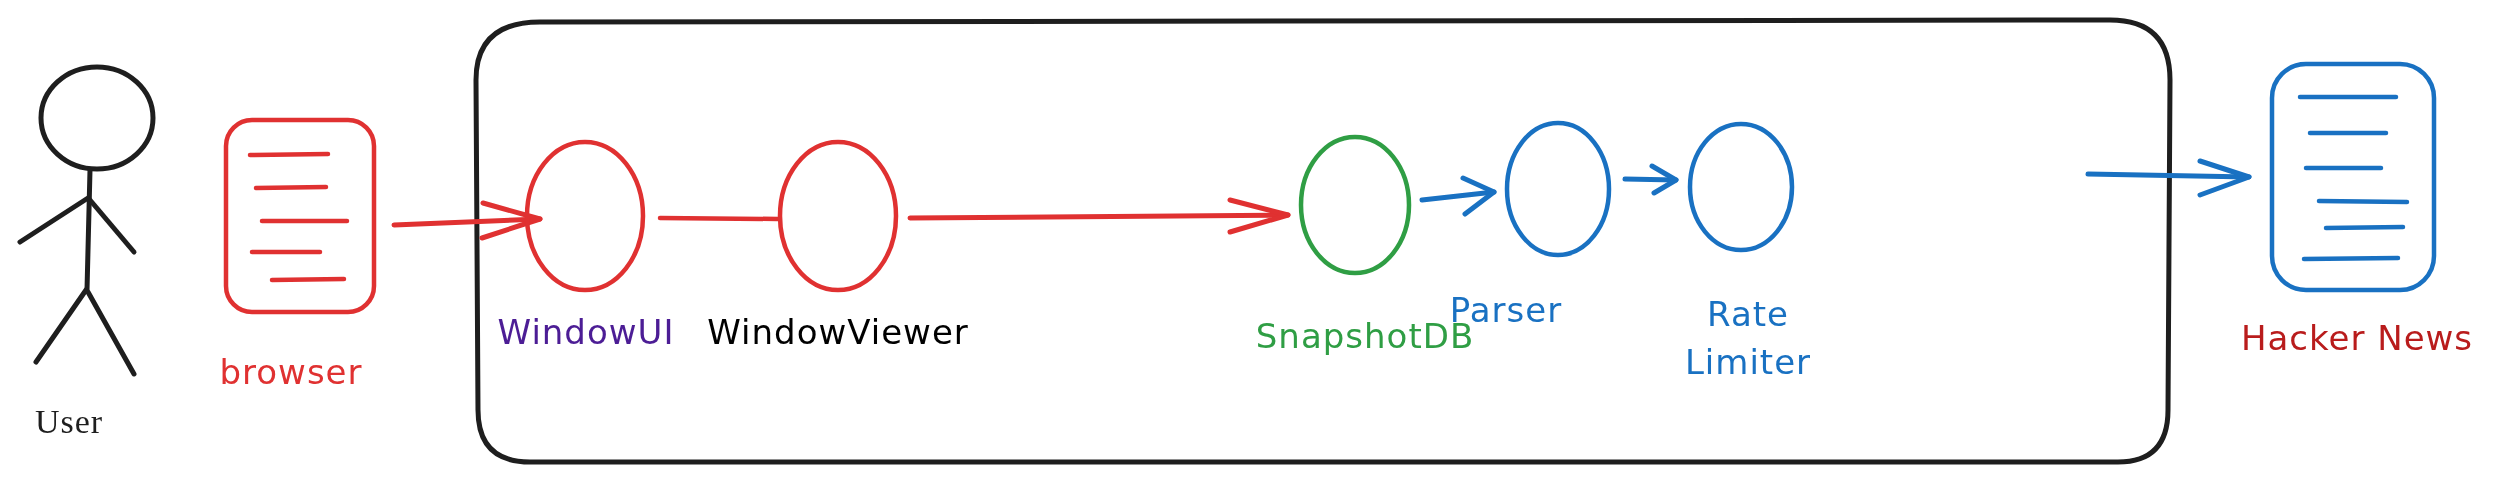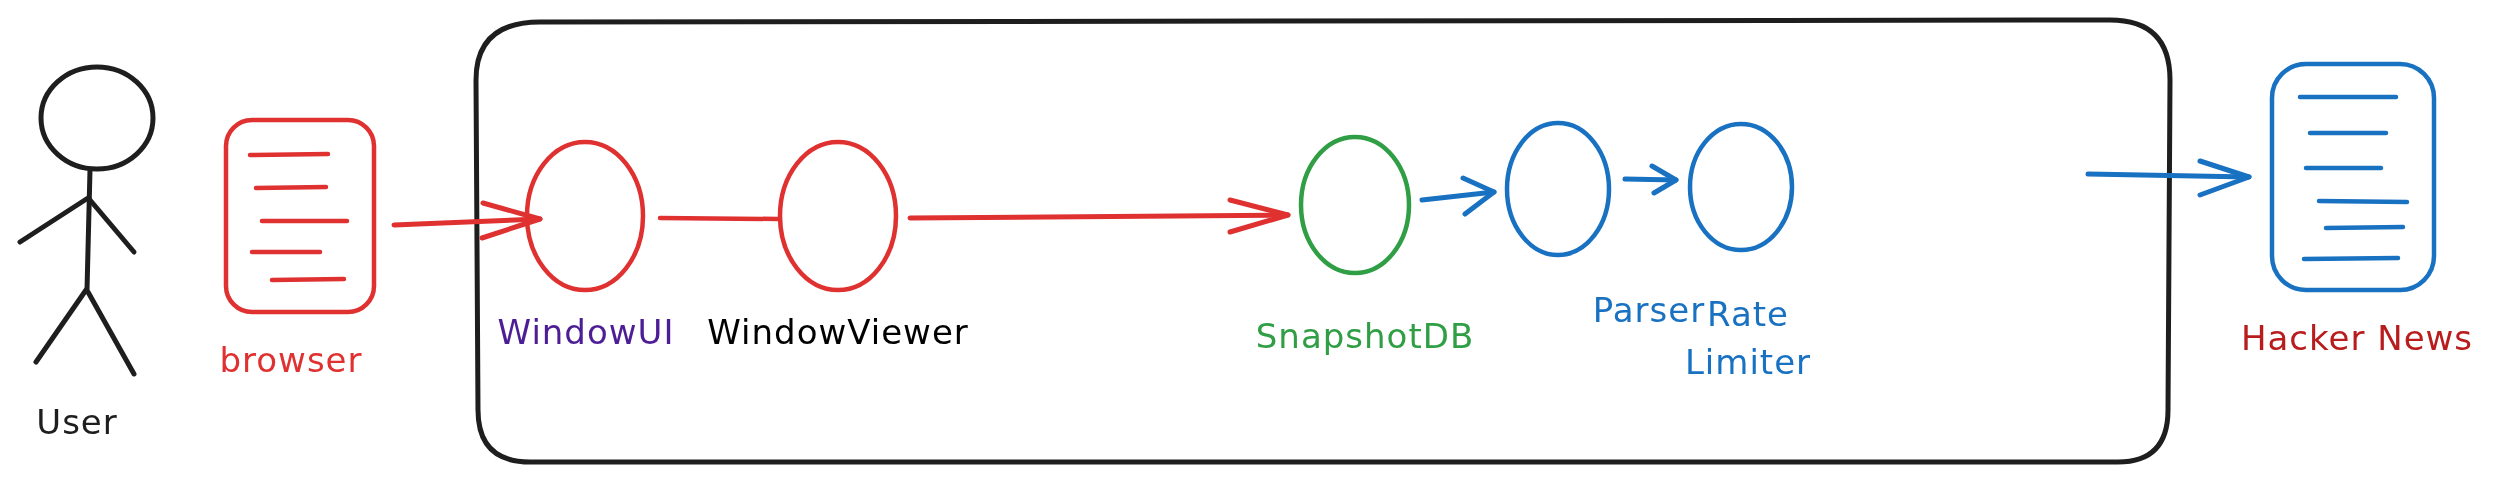--- a/index.html
+++ b/index.html
@@ -97,28 +97,28 @@
     <rect x="2272" y="64" width="162" height="226" rx="34"></rect>
     <path d="M2300 97 L2396 97"></path>
     <path d="M2310 133 L2386 133"></path>
     <path d="M2306 168 L2381 168"></path>
     <path d="M2319 201 L2407 202"></path>
     <path d="M2326 228 L2403 227"></path>
     <path d="M2304 259 L2398 258"></path>
   </g>
 </svg>
 
-<div class="lbl" style="left:77px; top:402px; color:#1e1e1e;">User</div>
+<div class="lbl" style="left:69px; top:402px; color:#1e1e1e;font-family:Liberation Serif, serif;">User</div>
 
-<div class="lbl" style="left:291px; top:340px; color:#e03131;">browser</div>
+<div class="lbl" style="left:291px; top:352px; color:#e03131;">browser</div>
 
 <div class="lbl" style="left:586px; top:312px; color:#4c1d95;">WindowUI</div>
 
 <div class="lbl" style="left:838px; top:312px; color:#000000;">WindowViewer</div>
 
 <div class="lbl" style="left:1365px; top:310px; color:#2f9e44;margin-top:6px;">SnapshotDB</div>
 
-<div class="lbl" style="left:1649px; top:290px; color:#1971c2;text-align:right;">Parser</div>
+<div class="lbl" style="left:1506px; top:290px; color:#1971c2;text-align:right;">Parser</div>
 
 <div class="lbl multi" style="left:1748px; top:270px; color:#1971c2;">Rate
 Limiter</div>
 
 <div class="lbl" style="left:2357px; top:318px; color:#b91c1c;">Hacker News</div>
 
 </body></html>

